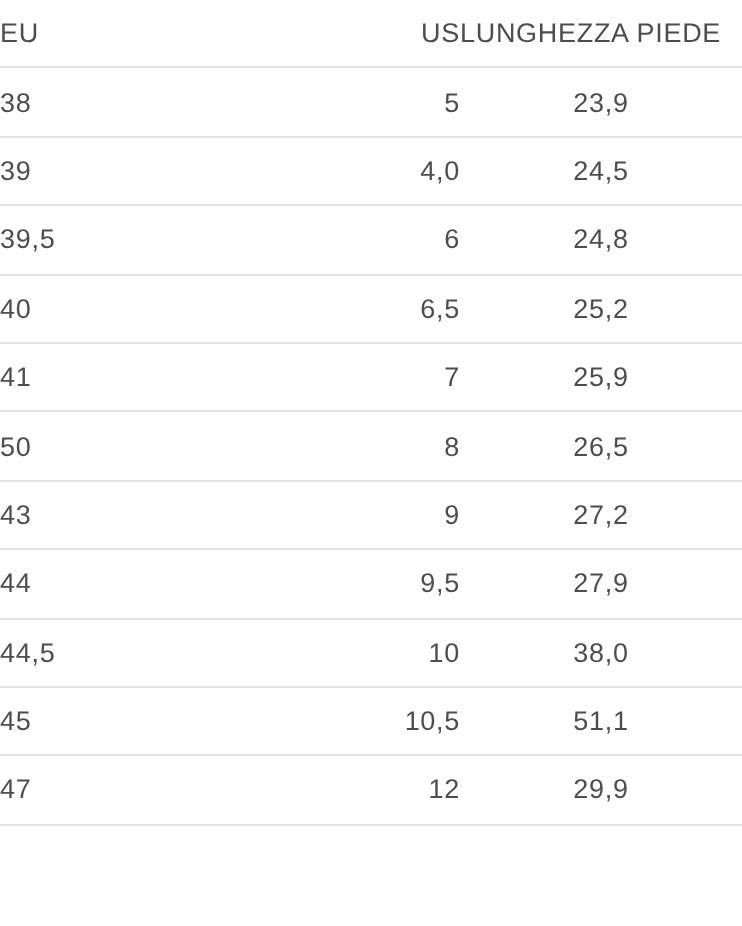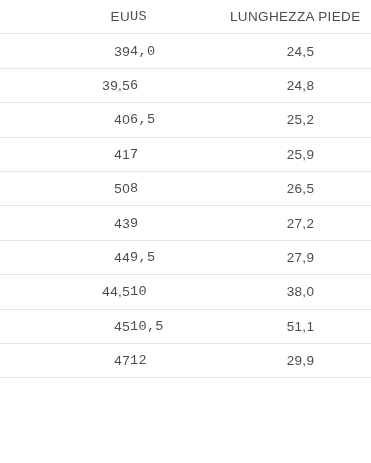--- a/index.html
+++ b/index.html
@@ -36,27 +36,26 @@
     vertical-align: middle;
     white-space: nowrap;
   }
 
   .size-table thead th {
     border-bottom: 1px solid #e4e4e4;
   }
 
   
   .cell-eu {
-    text-align: right;
+    text-align: left;
     padding-left: 18px;
   }
   
   .cell-us {
-    text-align: left;
-    font-family: Liberation Mono, monospace;
+    text-align: right;
   }
   
   .cell-len {
     text-align: center;
     padding-right: 12px;
   }
   
   .head-len {
     text-align: left;
     padding-left: 7px;
@@ -72,20 +71,25 @@
     <col class="col-len">
   </colgroup>
   <thead>
     <tr>
       <th class="cell-eu">EU</th>
       <th class="cell-us">US</th>
       <th class="head-len">LUNGHEZZA PIEDE</th>
     </tr>
   </thead>
   <tbody>
+    <tr>
+      <td class="cell-eu">38</td>
+      <td class="cell-us">5</td>
+      <td class="cell-len">23,9</td>
+    </tr>
     <tr>
       <td class="cell-eu">39</td>
       <td class="cell-us">4,0</td>
       <td class="cell-len">24,5</td>
     </tr>
     <tr>
       <td class="cell-eu">39,5</td>
       <td class="cell-us">6</td>
       <td class="cell-len">24,8</td>
     </tr>

